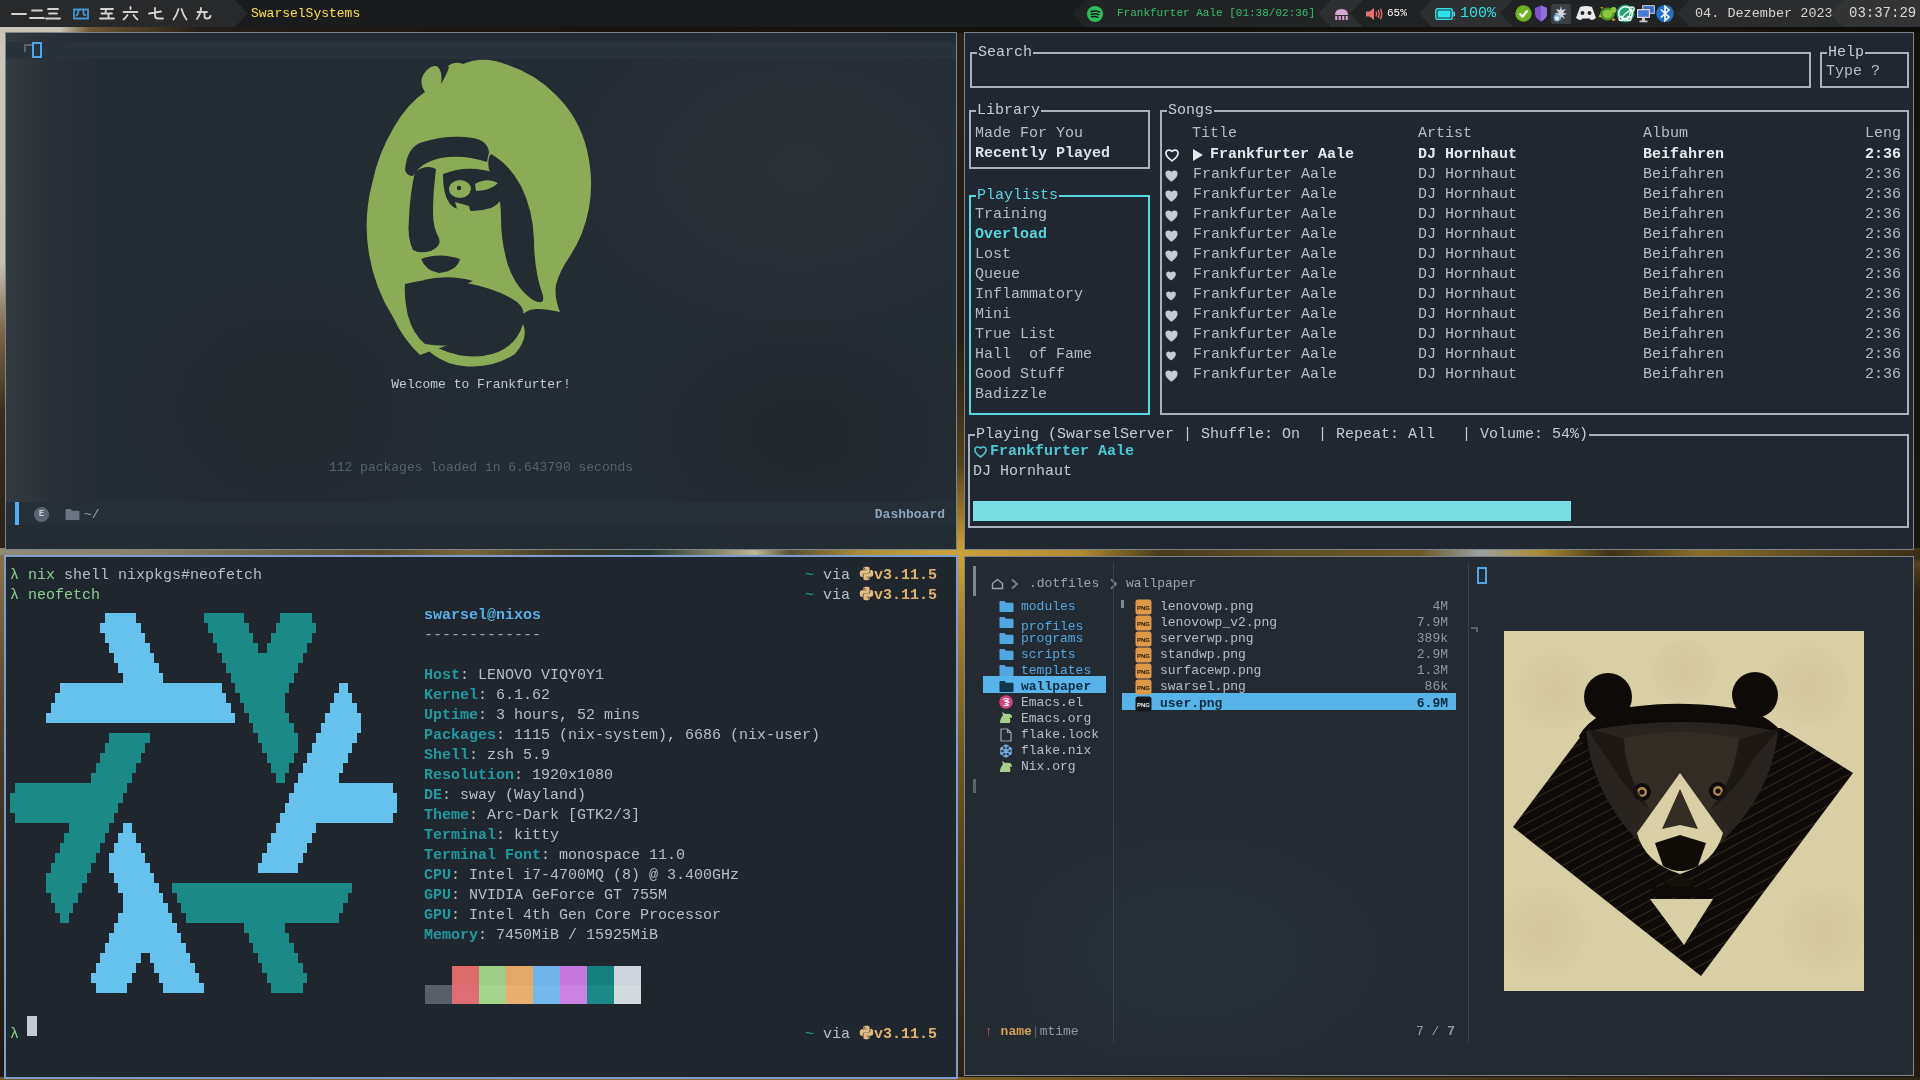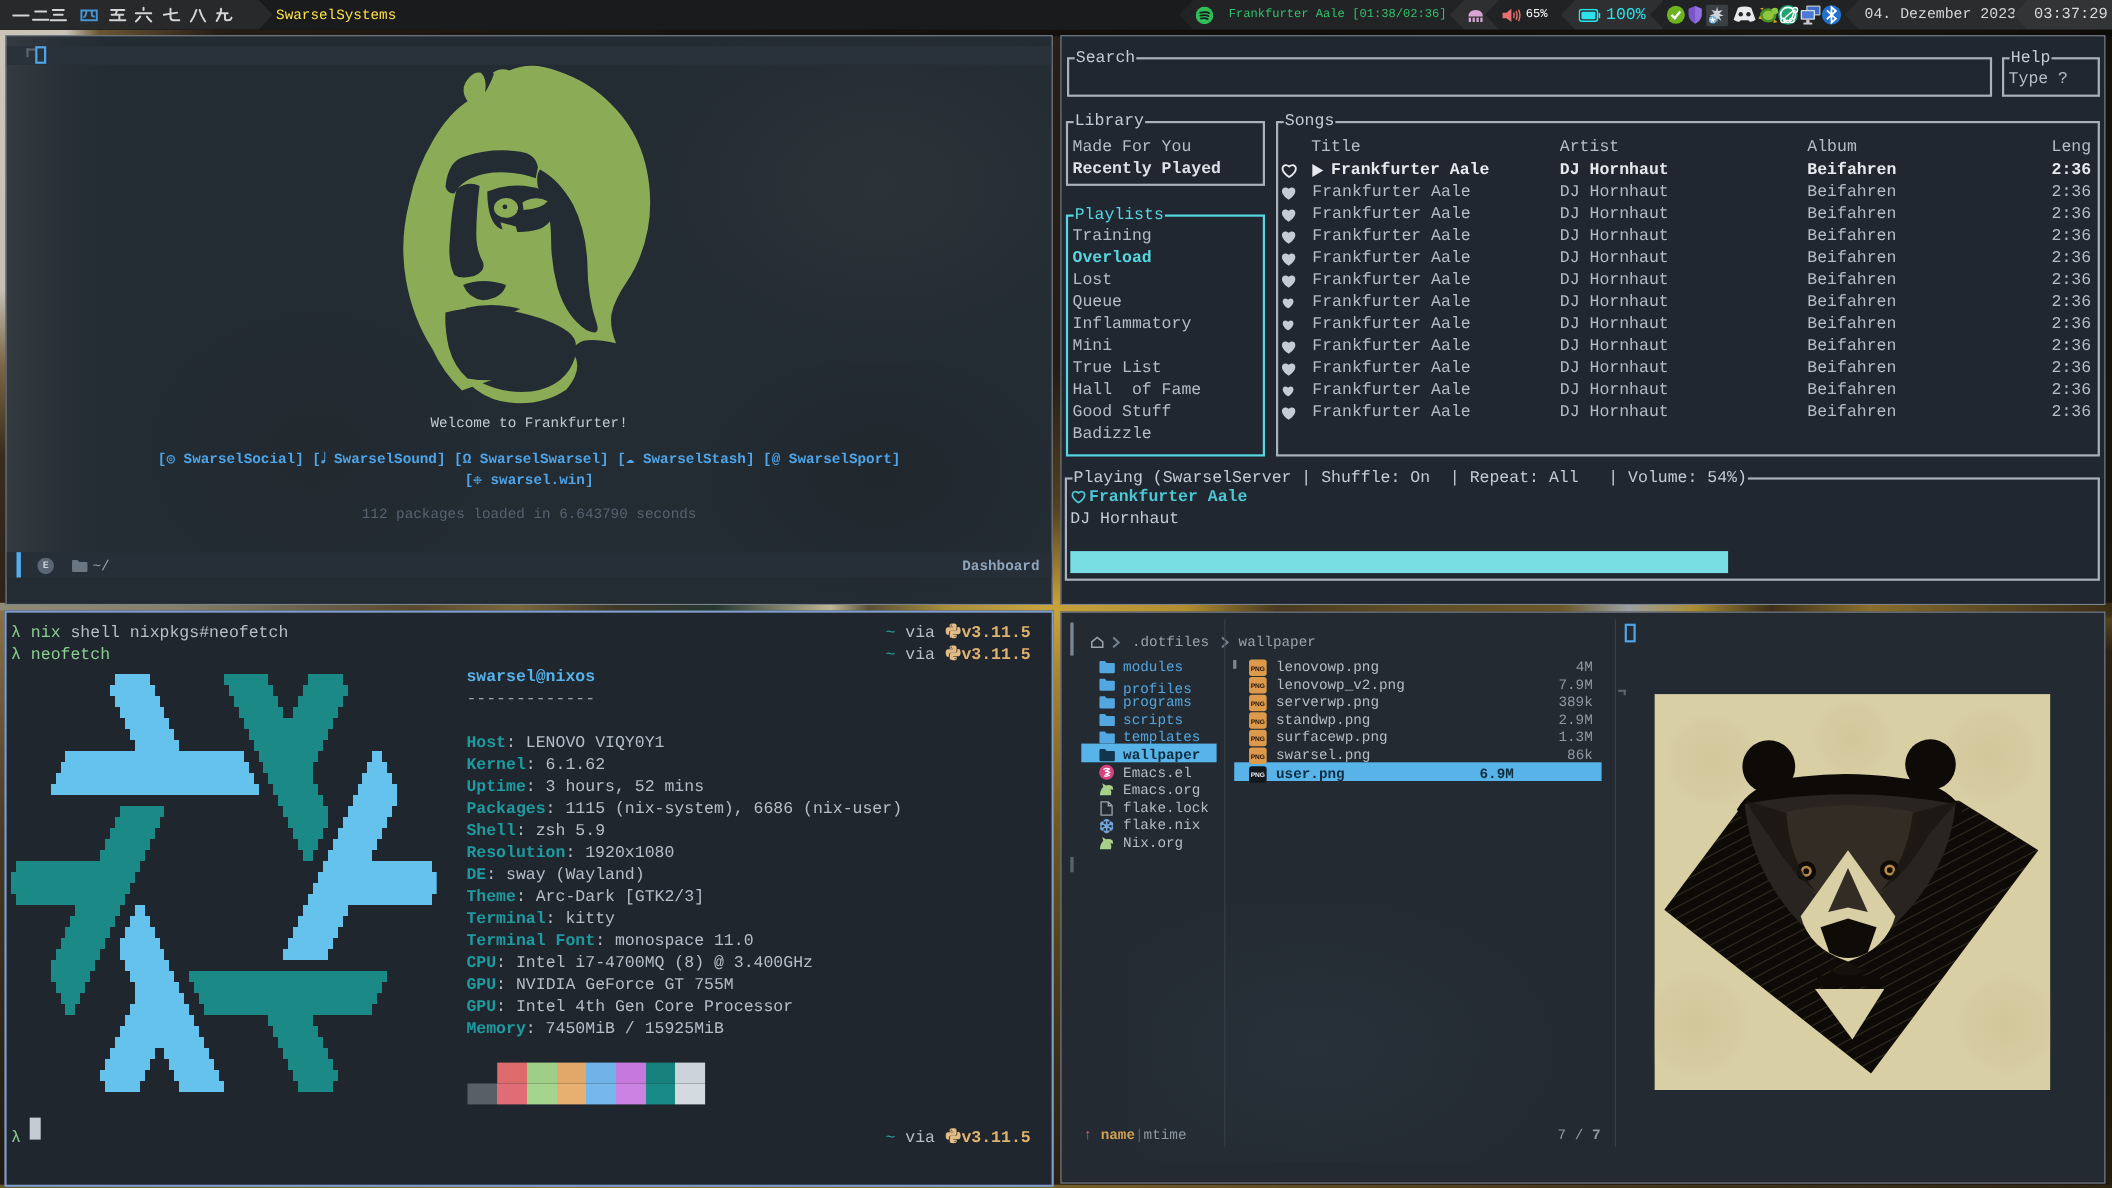--- a/index.html
+++ b/index.html
@@ -152,22 +152,20 @@
 </g>
 <g fill="#8bab57">
 <ellipse cx="97" cy="131" rx="11" ry="9"></ellipse>
 <path d="M112,126 Q124,119 135,125 Q129,132 113,133 Z"></path>
 <path d="M92,144 L106,148 Q110,160 104,172 Q96,160 92,144 Z"></path>
 </g>
 <circle cx="96" cy="130" r="2.2" fill="#232b33"></circle>
 <path fill="#232b33" d="M106,133 Q118,138 130,136 L129,141 Q114,142 106,133 Z"></path>
 </svg>
 <div class="r13" style="left:0;top:344px;width:950px;text-align:center;color:#c2cad2">Welcome to Frankfurter!</div>
-<div class="r13 b" style="left:0;top:377px;width:950px;text-align:center;color:#4fa5e8">[◎ SwarselSocial] [𝅗𝅥 SwarselSound] [Ω SwarselSwarsel] [☁ SwarselStash] [@ SwarselSport]</div>
-<div class="r13 b" style="left:0;top:396px;width:950px;text-align:center;color:#4fa5e8">[❉ swarsel.win]</div>
 <div class="r13" style="left:0;top:427px;width:950px;text-align:center;color:#566370">112 packages loaded in 6.643790 seconds</div>
 <div class="abs" style="left:0;top:469px;width:950px;height:23px;background:#262e37">
 <div class="abs" style="left:9px;top:0;width:4px;height:23px;background:#51afef"></div>
 <div class="abs" style="left:28px;top:5px;width:15px;height:15px;border-radius:50%;background:#5a6673;color:#c8d0d8;font-size:9px;font-weight:bold;text-align:center;line-height:15px">E</div>
 <svg class="abs" style="left:59px;top:6px" width="15" height="13" viewBox="0 0 15 13" fill="#6b7683">
         <path d="M0.5,2 Q0.5,1 1.5,1 H5.5 L7,2.8 H13.5 Q14.5,2.8 14.5,3.8 V11 Q14.5,12 13.5,12 H1.5 Q0.5,12 0.5,11 Z"></path>
       </svg>
 <div class="r13" style="left:78px;top:5px;color:#9aa4ae">~/</div>
 <div class="r13 b" style="right:11px;top:5px;color:#8fa5bc">Dashboard</div>
 </div>
@@ -518,21 +516,21 @@
 <div class="r13" style="left:195px;top:89.5px">standwp.png</div>
 <div class="r13" style="left:195px;top:105.5px">surfacewp.png</div>
 <div class="r13" style="left:195px;top:121.5px">swarsel.png</div>
 <div class="r13 b" style="left:195px;top:138.5px;color:#0d2b3f">user.png</div>
 <div class="r13" style="left:380px;top:41.5px;width:103px;text-align:right;color:#8f99a4">4M</div>
 <div class="r13" style="left:380px;top:57.5px;width:103px;text-align:right;color:#8f99a4">7.9M</div>
 <div class="r13" style="left:380px;top:73.5px;width:103px;text-align:right;color:#8f99a4">389k</div>
 <div class="r13" style="left:380px;top:89.5px;width:103px;text-align:right;color:#8f99a4">2.9M</div>
 <div class="r13" style="left:380px;top:105.5px;width:103px;text-align:right;color:#8f99a4">1.3M</div>
 <div class="r13" style="left:380px;top:121.5px;width:103px;text-align:right;color:#8f99a4">86k</div>
-<div class="r13 b" style="left:380px;top:138.5px;width:103px;color:#0d2b3f">6.9M</div>
+<div class="r13 b" style="left:380px;top:138.5px;width:103px;text-align:right;color:#0d2b3f">6.9M</div>
 <div class="abs" style="left:503px;top:6px;width:1px;height:480px;background:#39414b"></div>
 <div class="abs" style="left:512px;top:10px;width:10px;height:17px;border:2px solid #4fa5e8"></div>
 <div class="abs" style="left:506px;top:70px;width:7px;height:5px;border-top:2px solid #5a646e;border-right:2px solid #5a646e"></div>
 <div class="r13" style="left:20px;top:467px;color:#e05c6e">↑<span class="b" style="color:#d2a052"> name</span><span style="color:#5a646e">|</span><span style="color:#8f99a4">mtime</span></div>
 <div class="r13" style="left:380px;top:467px;width:110px;text-align:right;color:#8f99a4">7 / <span class="b">7</span></div>
 <svg class="abs" style="left:539px;top:74px" width="360" height="360" viewBox="0 0 360 360">
 <defs>
 <radialGradient id="tex" cx="50%" cy="50%" r="50%">
           <stop offset="0%" stop-color="#ccc094" stop-opacity="0.55"></stop>
           <stop offset="70%" stop-color="#cfc398" stop-opacity="0.3"></stop>

